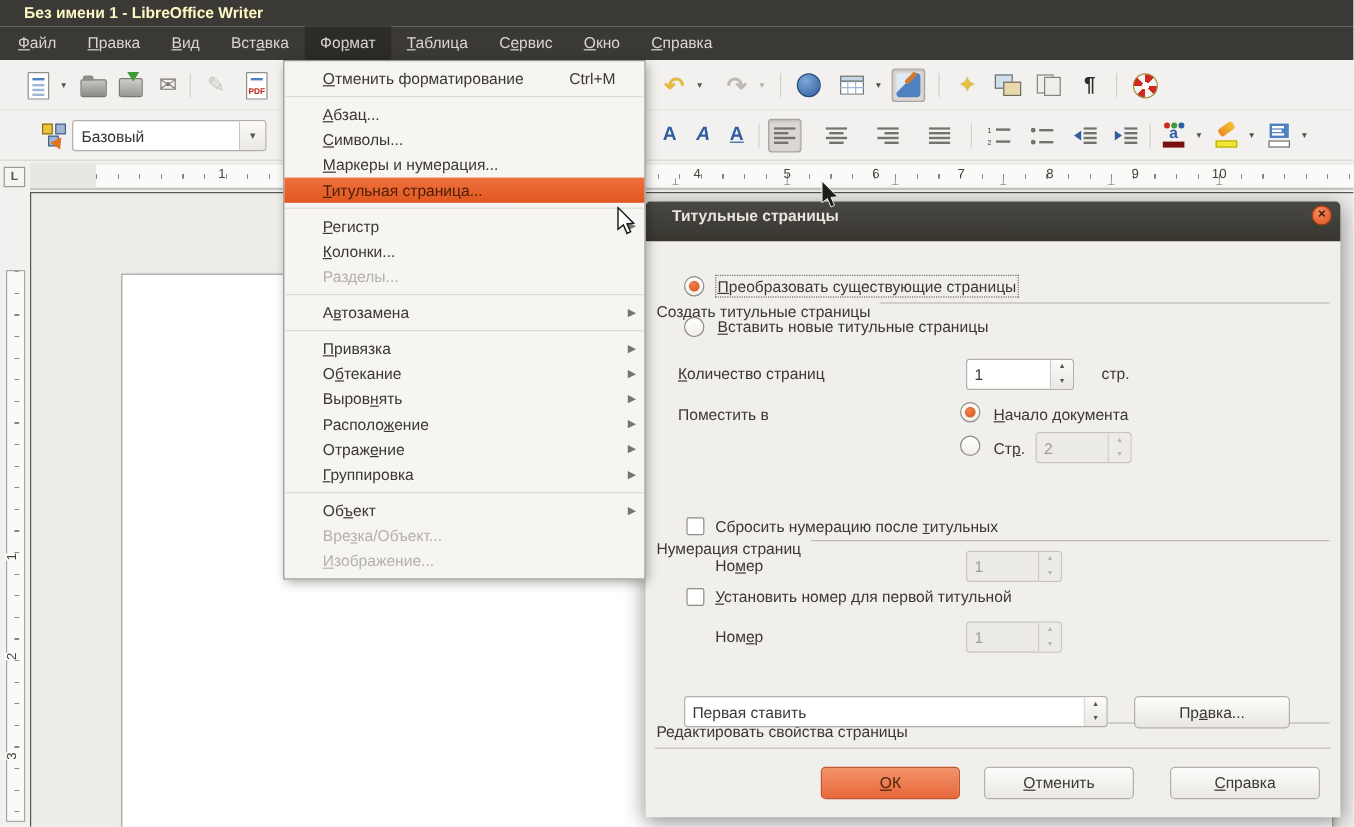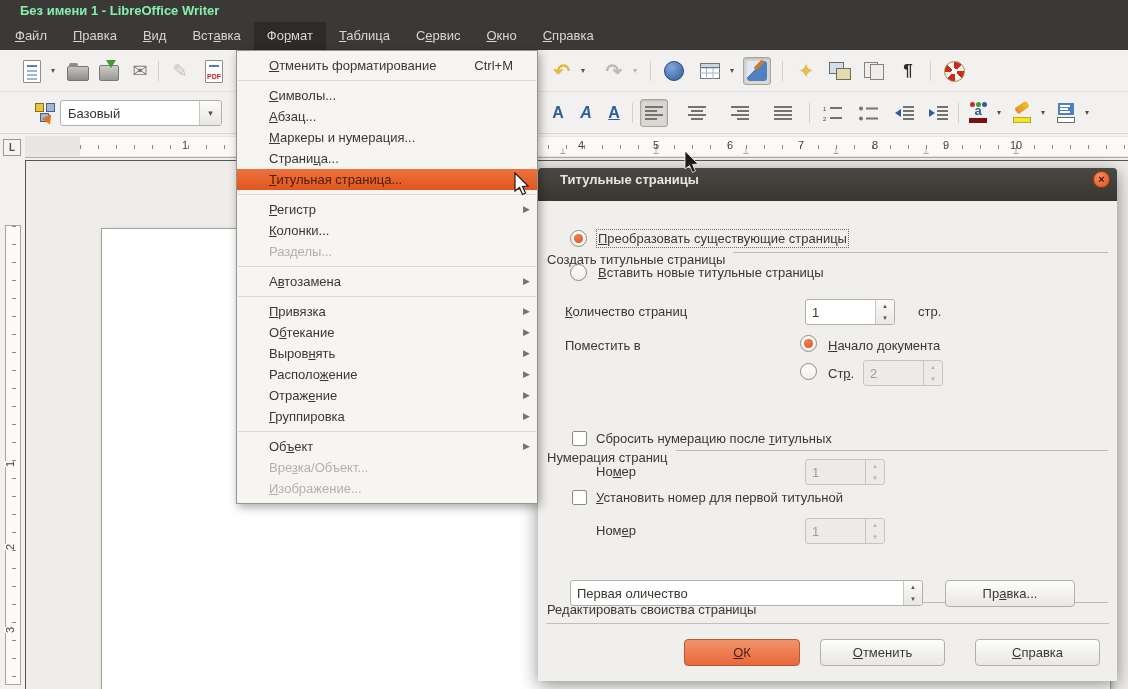--- a/index.html
+++ b/index.html
@@ -2,21 +2,21 @@
 <html><head>
 <meta charset="utf-8">
 <style>
   * { margin:0; padding:0; box-sizing:border-box; }
   html,body { width:1128px; height:689px; overflow:hidden; }
   body { font-family:"Liberation Sans", sans-serif; background:#f2f1ef; }
   .screen { position:relative; width:1128px; height:689px; overflow:hidden; }
 
   
   .titlebar { position:absolute; left:0; top:0; width:100%; height:22px; background:#3b3935;
-              color:#86efac; font-size:13px; font-weight:bold; line-height:22px; padding-left:20px; }
+              color:#fef9c3; font-size:13px; font-weight:bold; line-height:22px; padding-left:20px; }
   .menubar { position:absolute; left:0; top:22px; width:100%; height:28px; background:#3b3935;
              display:flex; align-items:flex-end; padding-left:2px; }
   .mbi { color:#d9d6d0; font-size:13px; line-height:28px; padding:0 13px; }
   .mbi.active { background:#2d2b28; }
   .mbi u, .mi u, .dlg u, .btn u { text-decoration:underline; }
 
   
   .tbrow { position:absolute; left:0; width:100%; background:#f2f1ef; }
   .tb1 { top:50px; height:42px; border-bottom:1px solid #e3e1dd; }
   .tb2 { top:92px; height:42px; border-bottom:1px solid #d9d7d3; }
@@ -397,24 +397,23 @@
   <div class="vruler">
     <div class="vticks"></div>
     <span class="vnum" style="top:232px">1</span>
     <span class="vnum" style="top:315px">2</span>
     <span class="vnum" style="top:398px">3</span>
   </div>
 
   <div class="menu-popup">
     <div class="mi"><span><u>О</u>тменить форматирование</span><span class="sc">Ctrl+M</span></div>
     <div class="msep"></div>
+    <div class="mi"><span><u>А</u>бзац...</span></div>
     <div class="mi"><span><u>С</u>имволы...</span></div>
-    <div class="mi"><span><u>А</u>бзац...</span></div>
     <div class="mi"><span><u>М</u>аркеры и нумерация...</span></div>
-    <div class="mi"><span>Страни<u>ц</u>а...</span></div>
     <div class="mi sel"><span><u>Т</u>итульная страница...</span></div>
     <div class="msep"></div>
     <div class="mi"><span><u>Р</u>егистр</span><span class="sub">▶</span></div>
     <div class="mi"><span><u>К</u>олонки...</span></div>
     <div class="mi dis"><span>Раз<u>д</u>елы...</span></div>
     <div class="msep"></div>
     <div class="mi"><span>А<u>в</u>тозамена</span><span class="sub">▶</span></div>
     <div class="msep"></div>
     <div class="mi"><span><u>П</u>ривязка</span><span class="sub">▶</span></div>
     <div class="mi"><span>О<u>б</u>текание</span><span class="sub">▶</span></div>
@@ -491,21 +490,21 @@
           <span>▲</span>
           <span>▼</span>
         </span>
     </div>
 
     <div class="grp" style="top:386px">
         <span>Редактировать свойства страницы</span>
       </div>
 
     <div class="spin" style="left:32px; top:412px; width:353px">
-      <span class="val">Первая оличество</span>
+      <span class="val">Первая ставить</span>
       <span class="btns">
           <span>▲</span>
           <span>▼</span>
         </span>
     </div>
     <div class="btn" style="left:407px; top:412px; width:130px">Пр<u>а</u>вка...</div>
 
     <div class="hline" style="top:455px"></div>
 
     <div class="btn primary" style="left:146px; top:471px; width:116px"><u>О</u>К</div>

